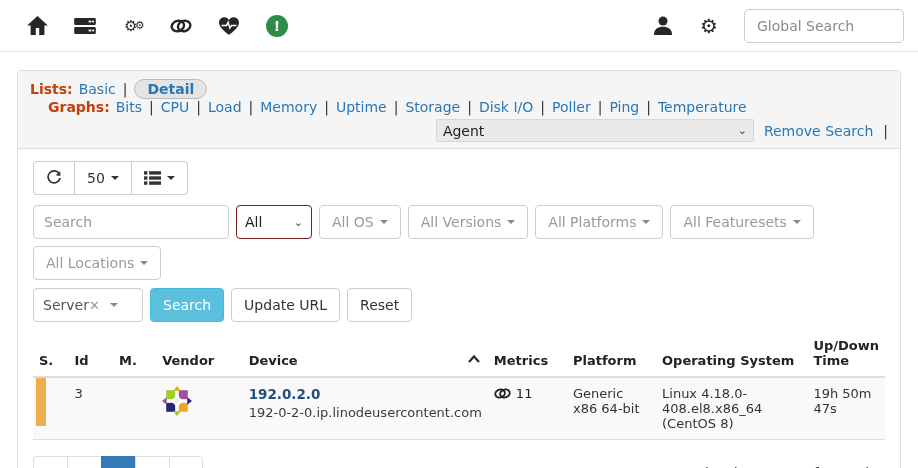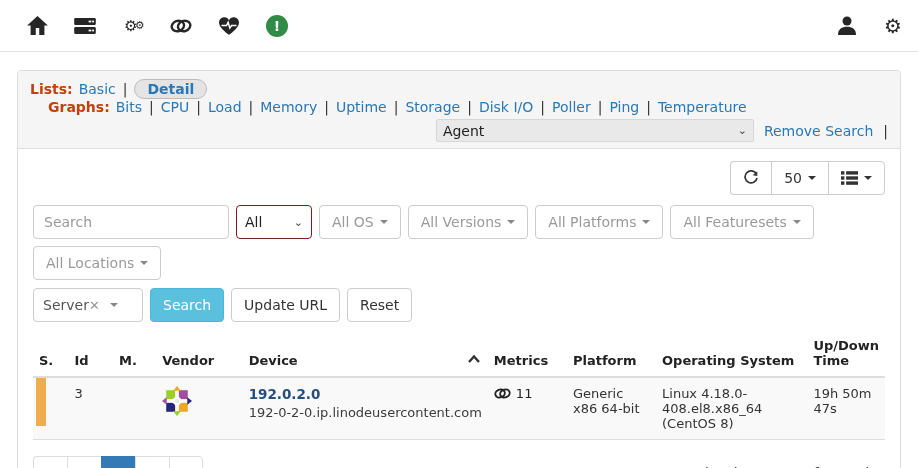--- a/index.html
+++ b/index.html
@@ -24,21 +24,21 @@
   .hlink { color:#2878b8; text-decoration:none; cursor:pointer; }
   .sep { color:#333; margin:0 7px; }
   .pill { background:#e4e4e4; border:1px solid #bbb; border-radius:12px; padding:1px 12px; font-weight:bold; color:#2878b8; cursor:pointer; }
   .graphs-group { margin-left:18px; display:flex; align-items:center; flex-wrap:wrap; }
   .heading-row2 { display:flex; align-items:center; justify-content:flex-end; gap:10px; margin-top:4px; }
   .agent-select { width:318px; height:23px; background:#e9e9e9; border:1px solid #d7d7d7; border-radius:2px; display:flex; align-items:center; justify-content:space-between; padding:0 6px; color:#222; cursor:pointer; font-size:14px; }
   .chev { font-size:11px; color:#444; }
 
   
   .panel-body { padding:12px 15px 14px 15px; }
-  .toolbar { display:flex; justify-content:flex-end; margin-bottom:10px; }
+  .toolbar { display:flex; margin-bottom:10px; }
   .btn-group { display:flex; }
   .btn { background:#fff; border:1px solid #ccc; color:#333; font-size:14px; font-family:inherit; height:34px; display:flex; align-items:center; gap:6px; padding:0 12px; cursor:pointer; }
   .btn-group .btn { border-radius:0; border-right-width:0; }
   .btn-group .btn:first-child { border-radius:4px 0 0 4px; }
   .btn-group .btn:last-child { border-radius:0 4px 4px 0; border-right-width:1px; }
   .caret { display:inline-block; width:0; height:0; border-left:4px solid transparent; border-right:4px solid transparent; border-top:4px solid #333; }
   .caret.gray { border-top-color:#888; }
 
   .filter-row { display:flex; align-items:center; gap:7px; margin-bottom:8px; flex-wrap:wrap; }
   .search-input { width:196px; height:34px; border:1px solid #ccc; border-radius:4px; padding:0 10px; font-size:14px; font-family:inherit; color:#333; outline:none; }
@@ -113,20 +113,21 @@
     <span class="alert-badge">!</span>
   </div>
   <div class="nav-right">
     <span class="nav-icon">
       <svg width="18" height="19" viewBox="0 0 20 21">
           <circle cx="10" cy="5.5" r="5" fill="#262626"></circle>
           <path fill="#262626" d="M0 21 C0 14.5 4.5 12 10 12 C15.5 12 20 14.5 20 21 Z"></path>
         </svg>
     </span>
     <span class="nav-icon" style="font-size:20px;">⚙</span>
+    <input class="global-search" type="text" placeholder="Global Search" style="">
   </div>
 </div>
 
 <div class="panel">
 
   <div class="panel-heading">
     <div class="heading-row1">
       <span class="heading-label">Lists:</span>
       <a class="hlink">Basic</a>
       <span class="sep">|</span>

